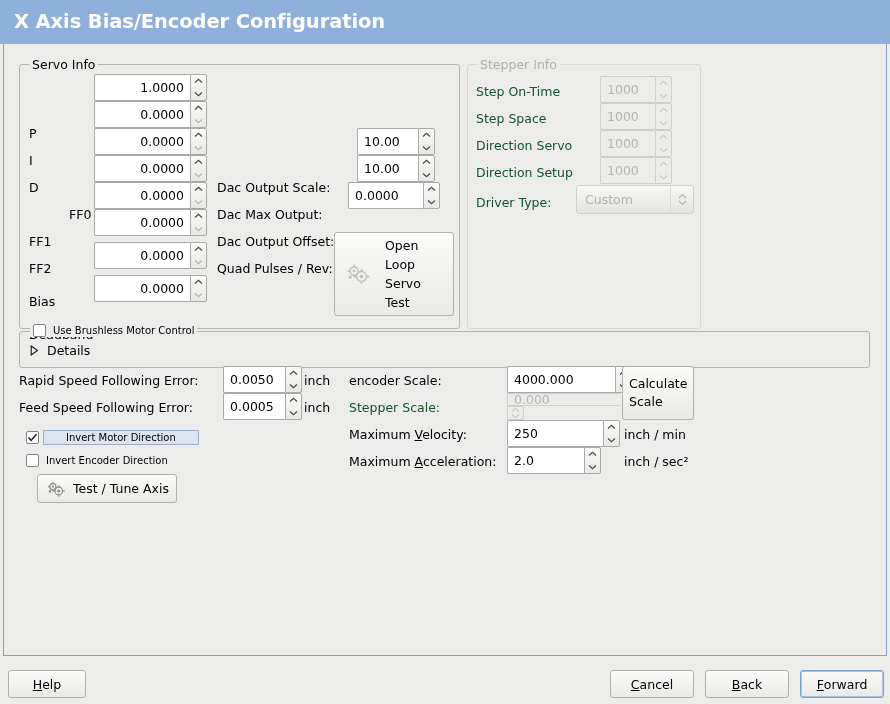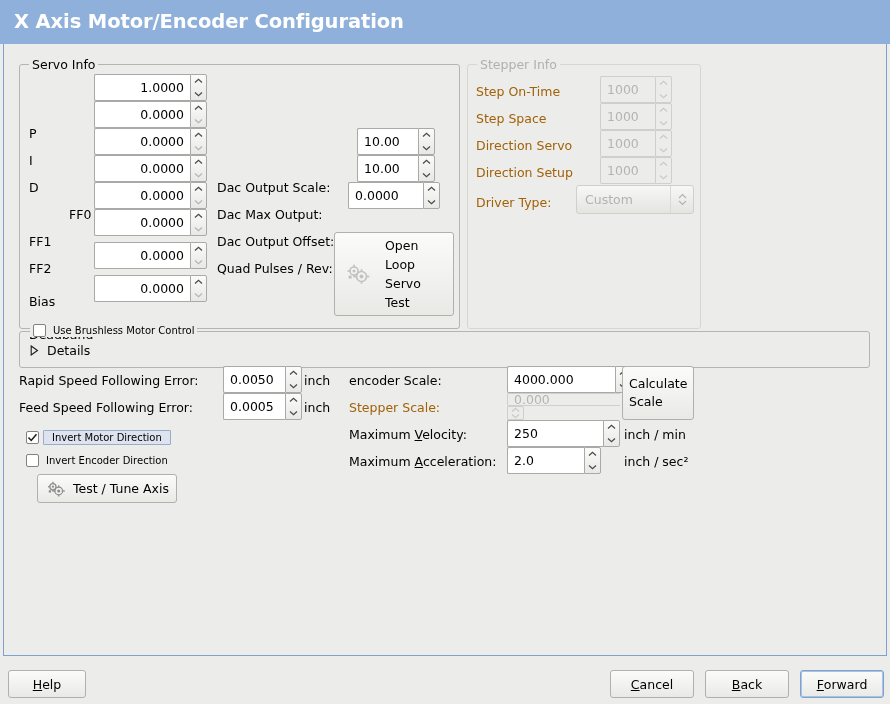--- a/index.html
+++ b/index.html
@@ -61,21 +61,21 @@
   .grouptitle.disabled { color: #b0b0ac; }
 
   
   .lbl {
     position: absolute;
     font-size: 12.5px;
     color: #000;
     white-space: nowrap;
     line-height: 16px;
   }
-  .lbl.dim { color: #a16207; }
+  .lbl.dim { color: #14532d; }
   .u { text-decoration: underline; }
 
   
   .spin {
     position: absolute;
     height: 27px;
     box-sizing: border-box;
     display: flex;
     align-items: stretch;
   }
@@ -177,21 +177,21 @@
     border: 1px solid #828280;
     border-radius: 2px;
     box-sizing: border-box;
     display: flex; align-items: center; justify-content: center;
     flex: 0 0 auto;
   }
   .chk .chklabel { margin-left: 7px; }
   .chk .chklabel.focusbox {
     background: #dde4ef;
     border: 1px solid #9aadc6;
-    padding: 1px 8px;
+    padding: 1px 22px;
     margin-left: 4px;
     border-radius: 1px;
   }
 
   
   .expander {
     position: absolute;
     display: flex; align-items: center;
     font-size: 12.5px;
   }
@@ -202,21 +202,21 @@
     position: absolute; left: 0; top: 656px;
     width: 890px; height: 48px;
   }
 </style>
 </head>
 <body>
 
 <div class="window">
 
   <div class="titlebar">
-    <div class="title">X Axis Motor/Encoder Configuration</div>
+    <div class="title">X Axis Bias/Encoder Configuration</div>
   </div>
 
   <div class="content">
 
     <div class="groupframe" style="left:15px; top:20px; width:441px; height:265px;">
       <div class="grouptitle">Servo Info</div>
     </div>
 
     <div class="lbl" style="left:25px; top:82px;">P</div>
     <div class="lbl" style="left:25px; top:109px;">I</div>

